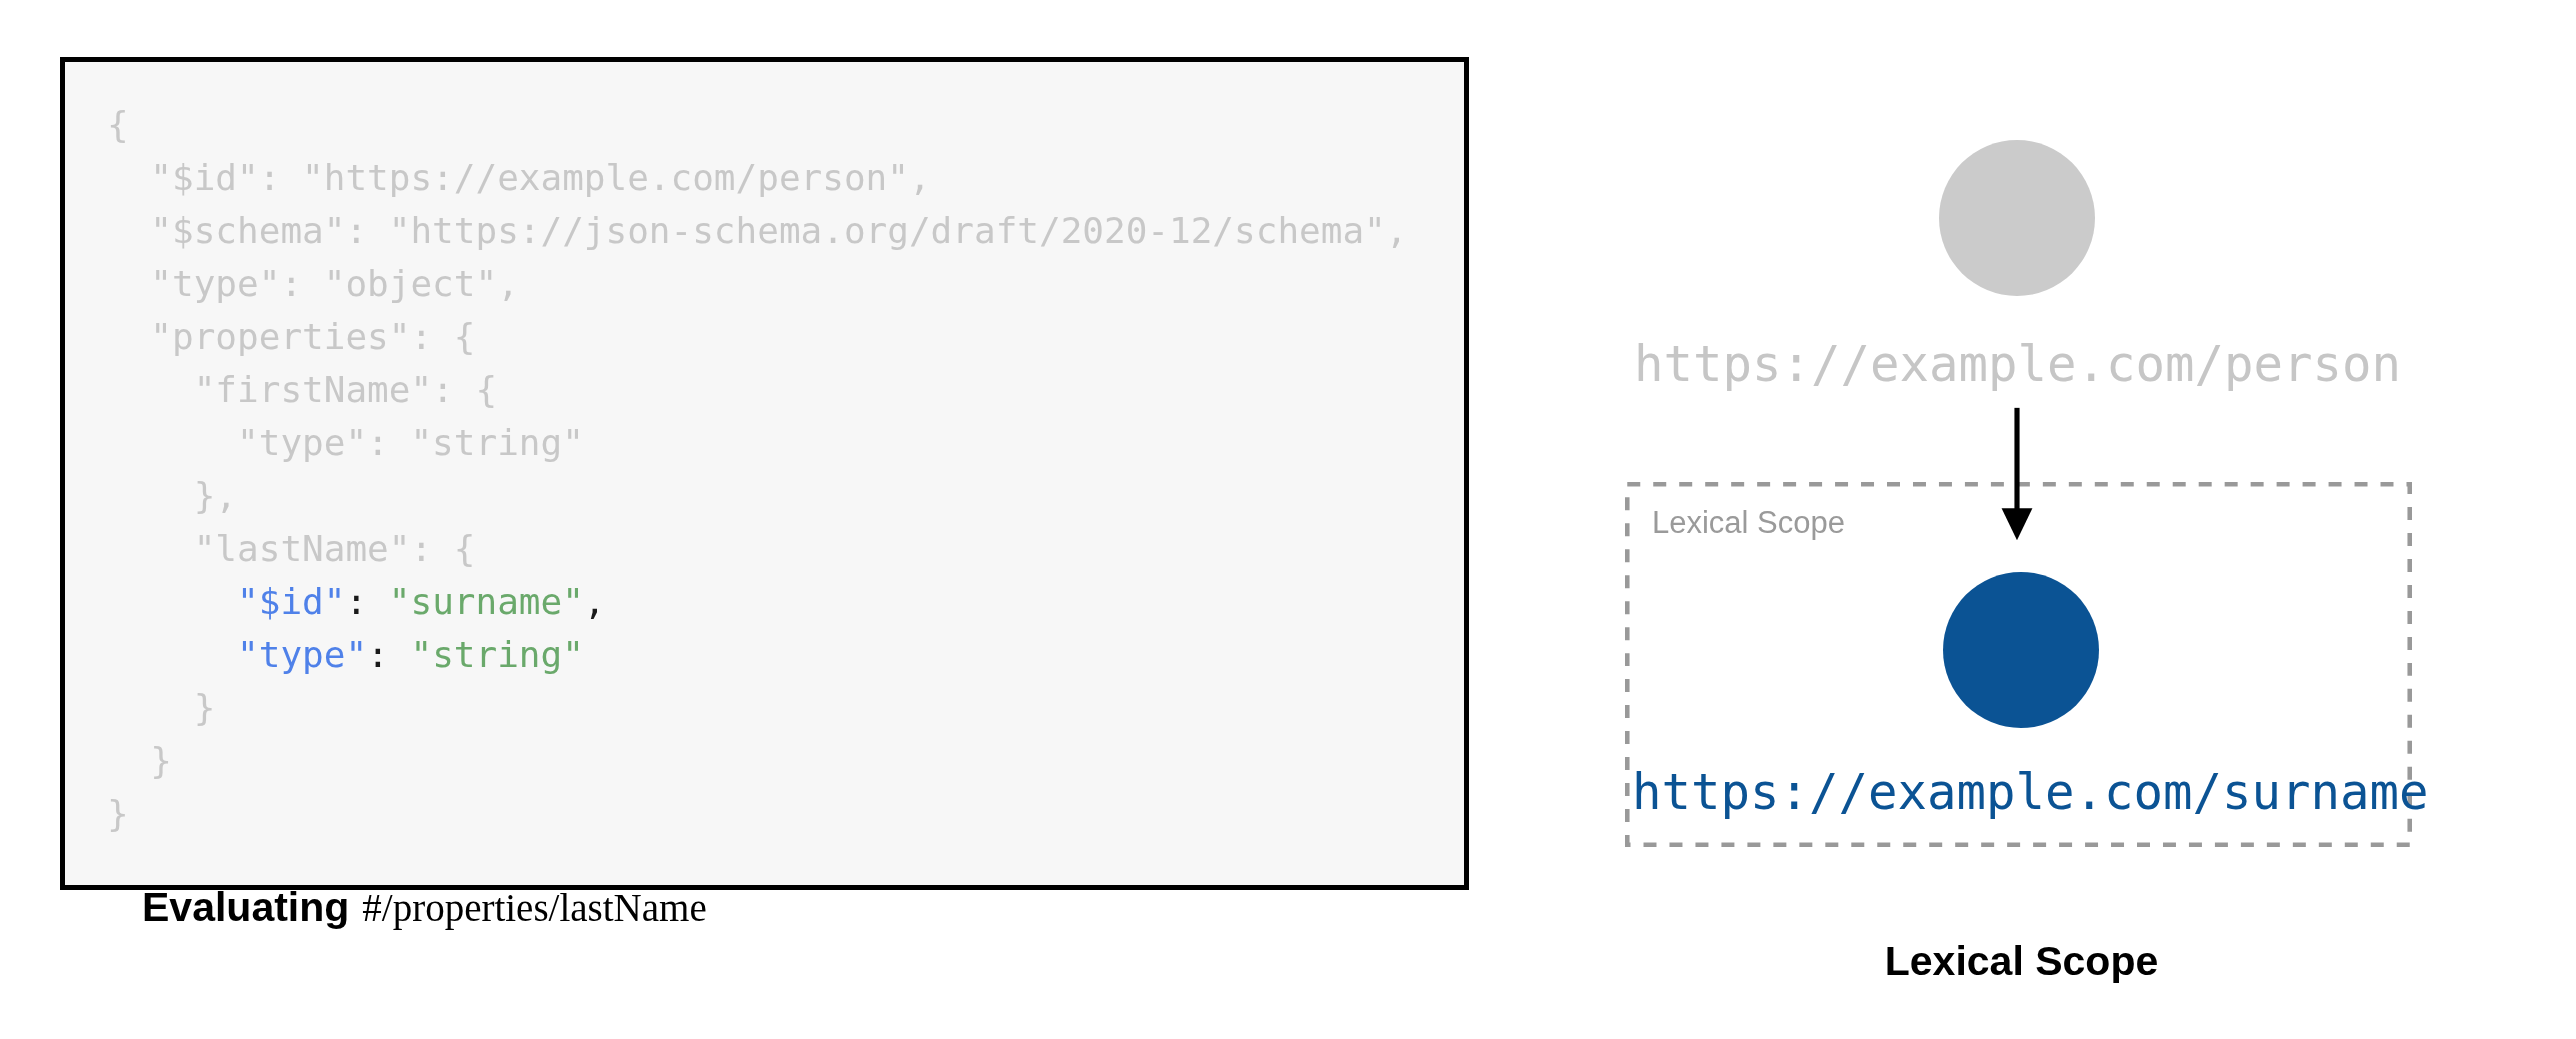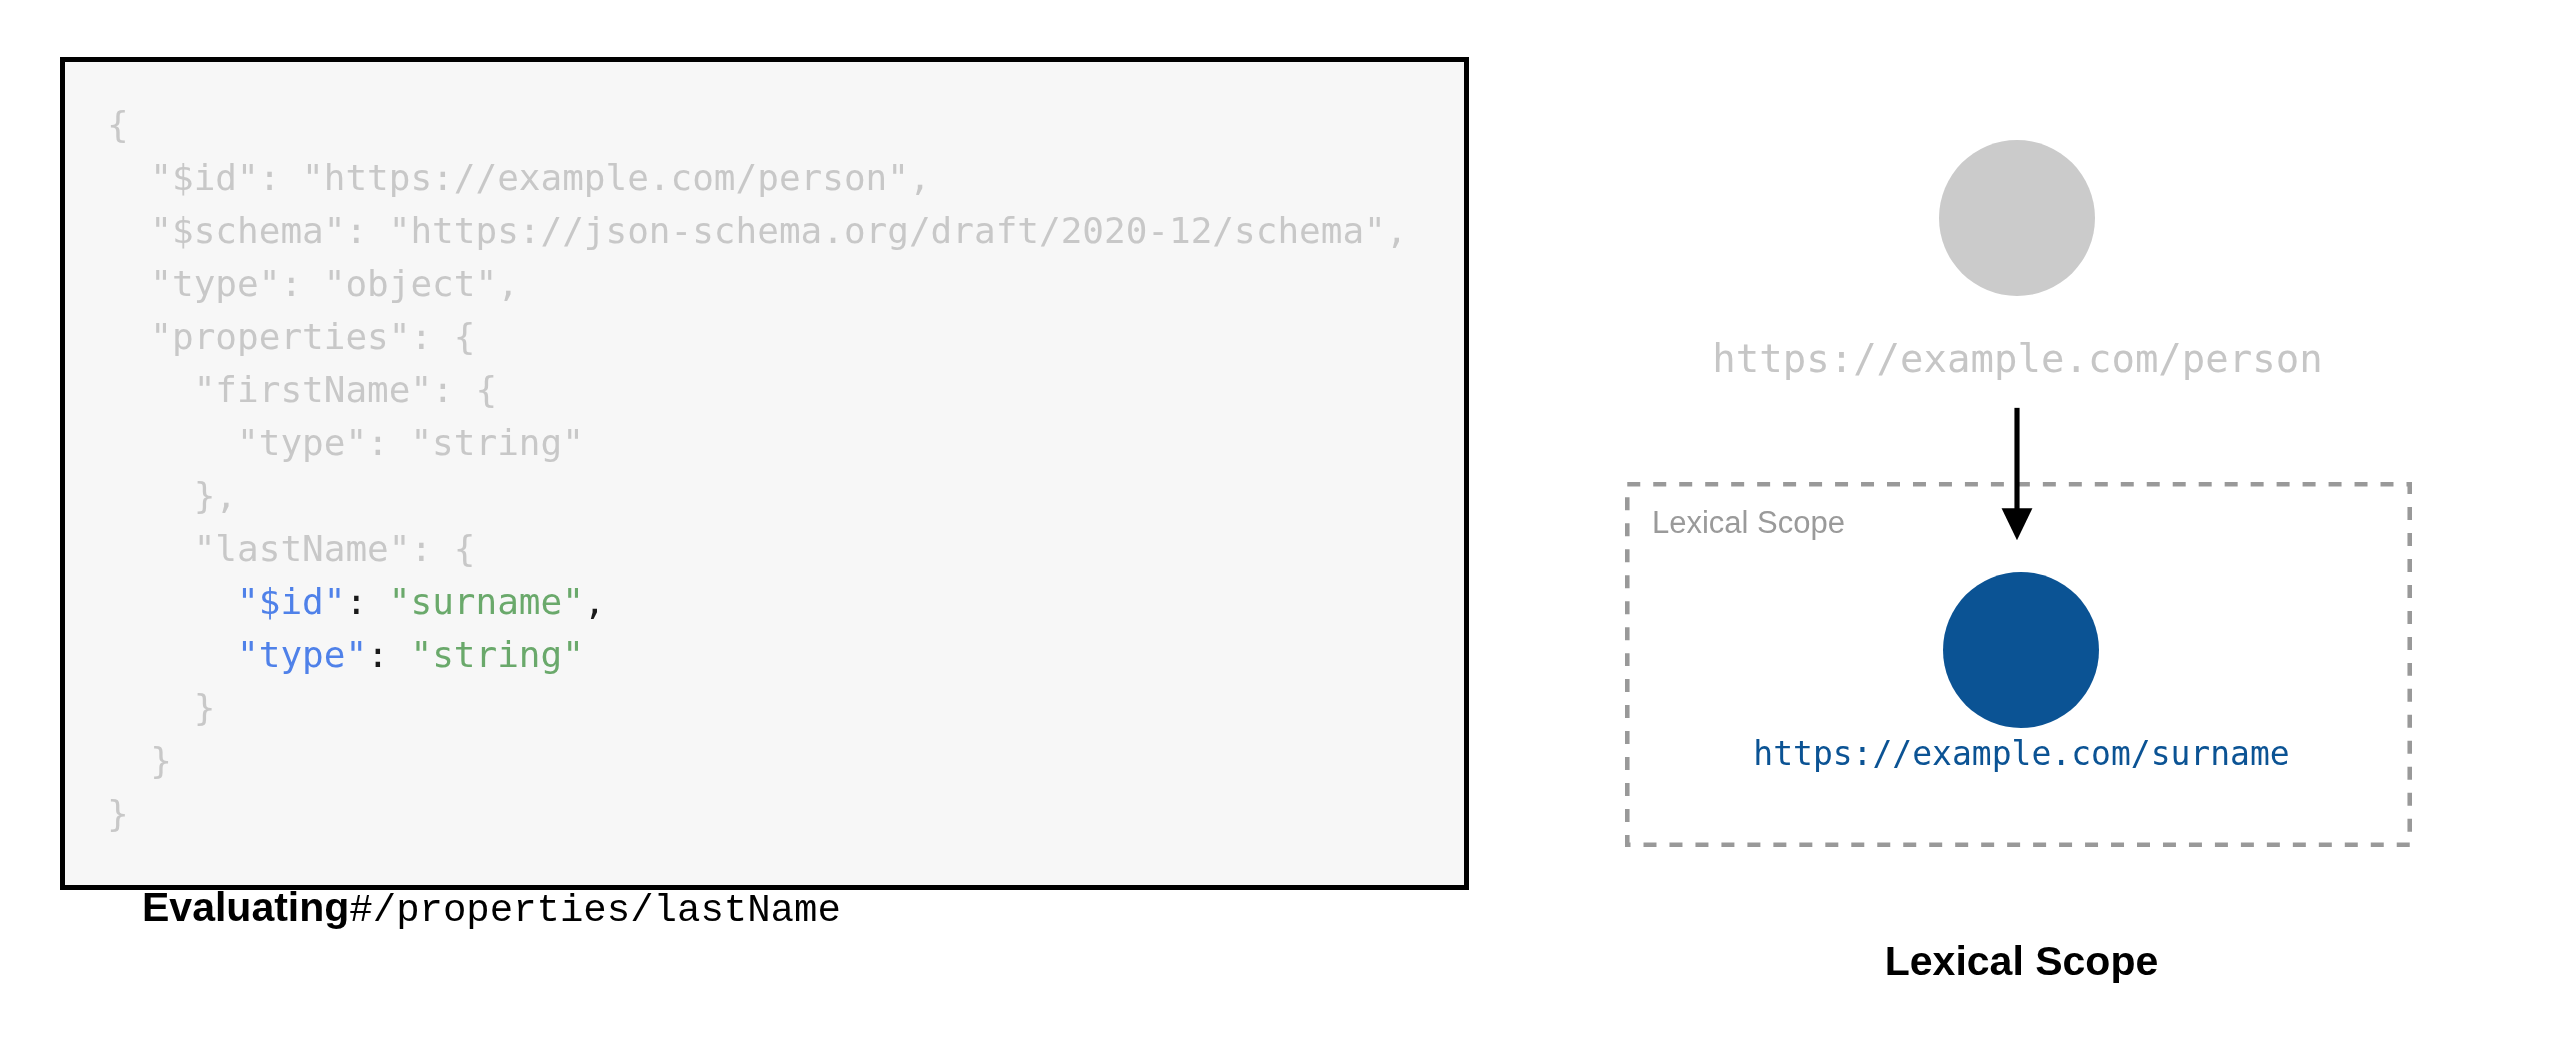--- a/index.html
+++ b/index.html
@@ -33,38 +33,38 @@
   .seg-string{color:var(--str);}
   .seg-punct{color:var(--punct);}
 
   
   .caption-left{
     position:absolute;left:142px;top:884px;
     display:flex;align-items:baseline;color:#000;
   }
   .caption-left .bold{font-weight:bold;font-size:41px;}
   .caption-left .code{
-    font-family:Liberation Mono, monospace;
-    font-size:39px;
+    font-family:Liberation Serif, serif;
+    font-size:39px;margin-left:13px;
   }
   .caption-right{
     position:absolute;left:1632px;top:938px;width:779px;
     text-align:center;font-weight:bold;font-size:41px;color:#000;
   }
 
   
   .node{position:absolute;border-radius:50%;}
   .node-parent{left:1939px;top:140px;width:156px;height:156px;background:var(--parent-fill);}
   .node-child{left:1943px;top:572px;width:156px;height:156px;background:var(--child-fill);}
   .node-label{
     position:absolute;width:779px;text-align:center;
     font-family:"DejaVu Sans Mono","Liberation Mono",monospace;white-space:pre;
   }
-  .label-parent{left:1628px;top:336px;font-size:39px;color:var(--parent-label);}
-  .label-child{left:1632px;top:734px;font-size:33px;color:var(--child-label);}
+  .label-parent{left:1628px;top:336px;font-size:49px;color:var(--parent-label);}
+  .label-child{left:1632px;top:764px;font-size:49px;color:var(--child-label);}
   .arrow-svg{position:absolute;left:1999px;top:407px;width:36px;height:138px;}
   .scope-svg{position:absolute;left:1625px;top:482px;width:787px;height:365px;}
   .scope-label{
     position:absolute;left:1652px;top:505px;
     font-size:31px;color:var(--scope-label);
   }
 </style>
 </head>
 <body>
 

